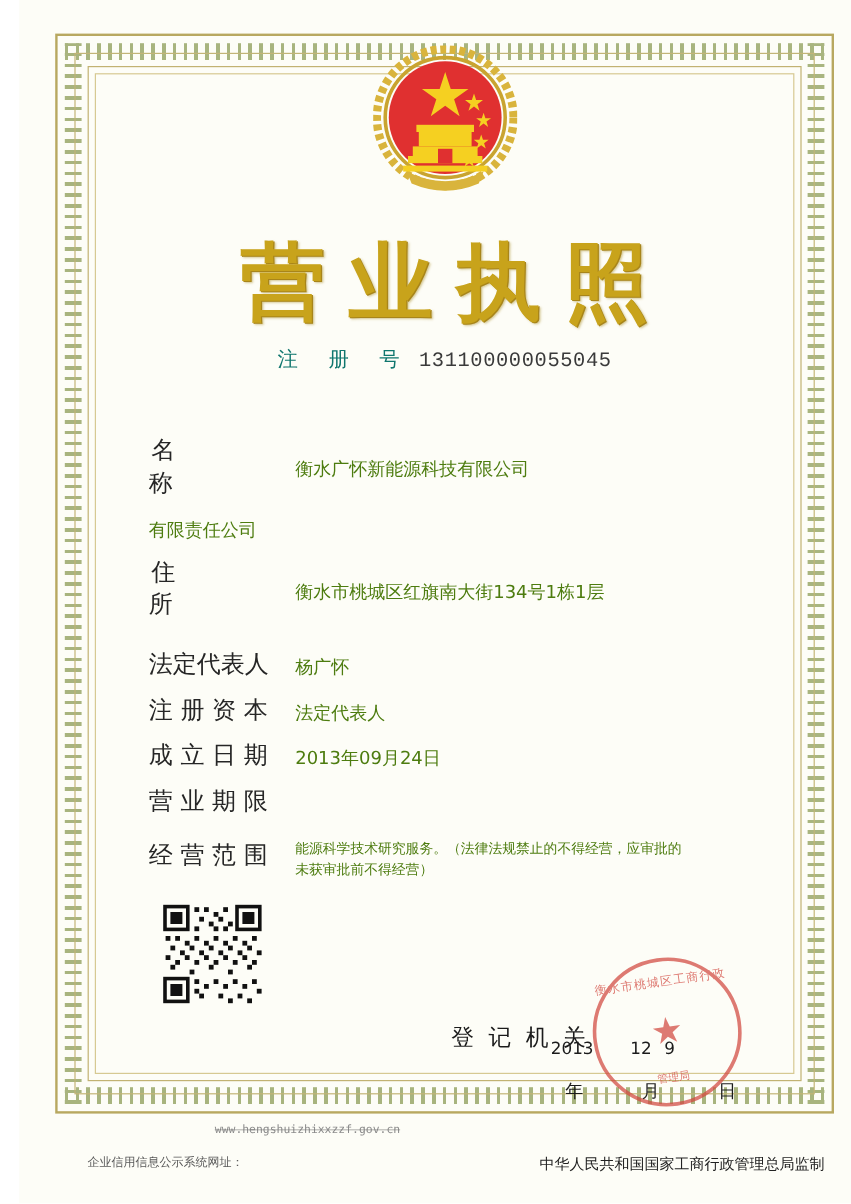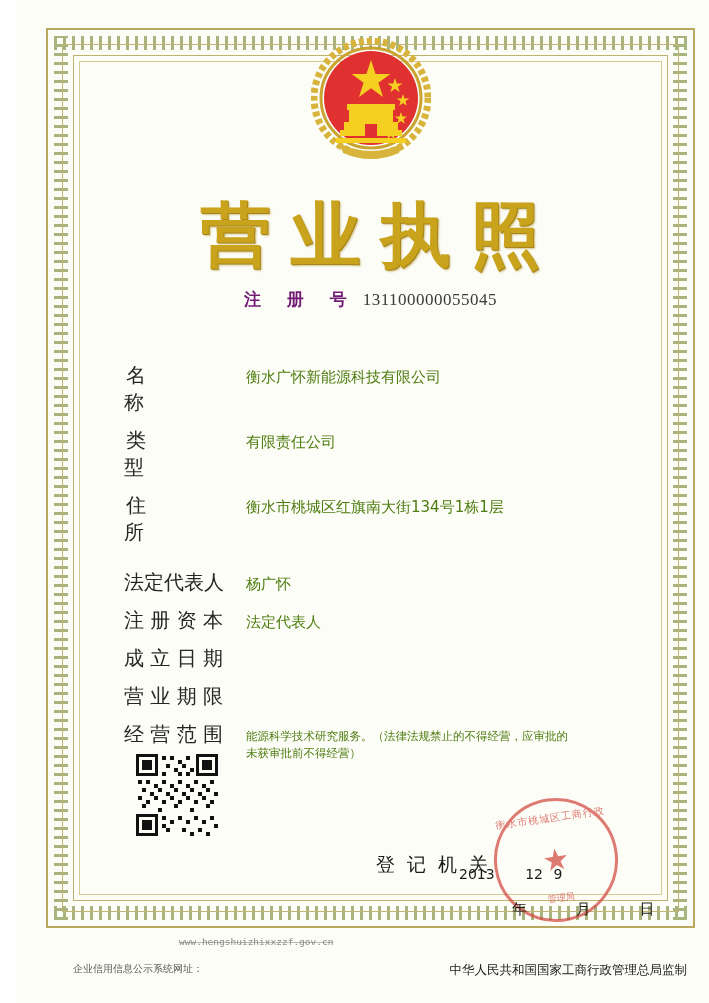--- a/index.html
+++ b/index.html
@@ -101,40 +101,39 @@
   .reg-line {
     position: absolute;
     left: 0; top: 288px;
     width: 709px;
     text-align: center;
     font-size: 17px;
     color: #3a3a3a;
   }
   .reg-label {
     letter-spacing: 10px;
-    color: #701a75;
-    font-weight: bold;
+    color: #0f766e;
   }
   .reg-value {
-    font-family: Liberation Serif, serif;
+    font-family: Liberation Mono, monospace;
     letter-spacing: 0.5px;
     margin-left: 6px;
     margin-top: 36px;
   }
 
   
   .fields {
     position: absolute;
     left: 108px;
     top: 362px;
     width: 480px;
   }
   .row {
     display: flex;
-    align-items: flex-start;
+    align-items: center;
     margin-bottom: 11px;
   }
   .row .label {
     width: 122px;
     flex: 0 0 122px;
     font-size: 20px;
     color: #262626;
     letter-spacing: 0px;
   }
   .row .label.sp2 { letter-spacing: 28px; text-indent: 2px; }
@@ -217,21 +216,20 @@
   .date-y { width: 44px; }
   .date-m { width: 40px; text-align: right; }
   .date-d { width: 30px; text-align: center; }
   .ymd {
     position: absolute;
     left: 455px;
     top: 900px;
     font-size: 15px;
     color: #1b1b1b;
     letter-spacing: 22px;
-    margin-left: 41px;
   }
 
   
   .site-url {
     position: absolute;
     left: 163px; top: 936px;
     font-size: 9.5px;
     color: #8d8d8d;
     font-family: "DejaVu Sans Mono", "Liberation Mono", monospace;
     text-decoration: line-through;
@@ -293,21 +291,20 @@
   </div>
 
   <div class="fields">
 
     <div class="row">
       <div class="label sp2">名        称</div>
       <div class="value">衡水广怀新能源科技有限公司</div>
     </div>
 
     <div class="row">
-      <div class="label sp2">类        型</div>
       <div class="value">有限责任公司</div>
     </div>
 
     <div class="row">
       <div class="label sp2">住        所</div>
       <div class="value">衡水市桃城区红旗南大街134号1栋1层</div>
     </div>
 
     <div class="gap-big"></div>
 
@@ -316,20 +313,21 @@
       <div class="value">杨广怀</div>
     </div>
 
     <div class="row">
       <div class="label sp0">注 册 资 本</div>
       <div class="value">法定代表人</div>
     </div>
 
     <div class="row">
       <div class="label sp0">成 立 日 期</div>
+      <div class="value">2013年09月24日</div>
     </div>
 
     <div class="row">
       <div class="label sp0">营 业 期 限</div>
     </div>
 
     <div class="row">
       <div class="label sp0">经 营 范 围</div>
       <div class="value small">能源科学技术研究服务。（法律法规禁止的不得经营，应审批的未获审批前不得经营）</div>
     </div>

